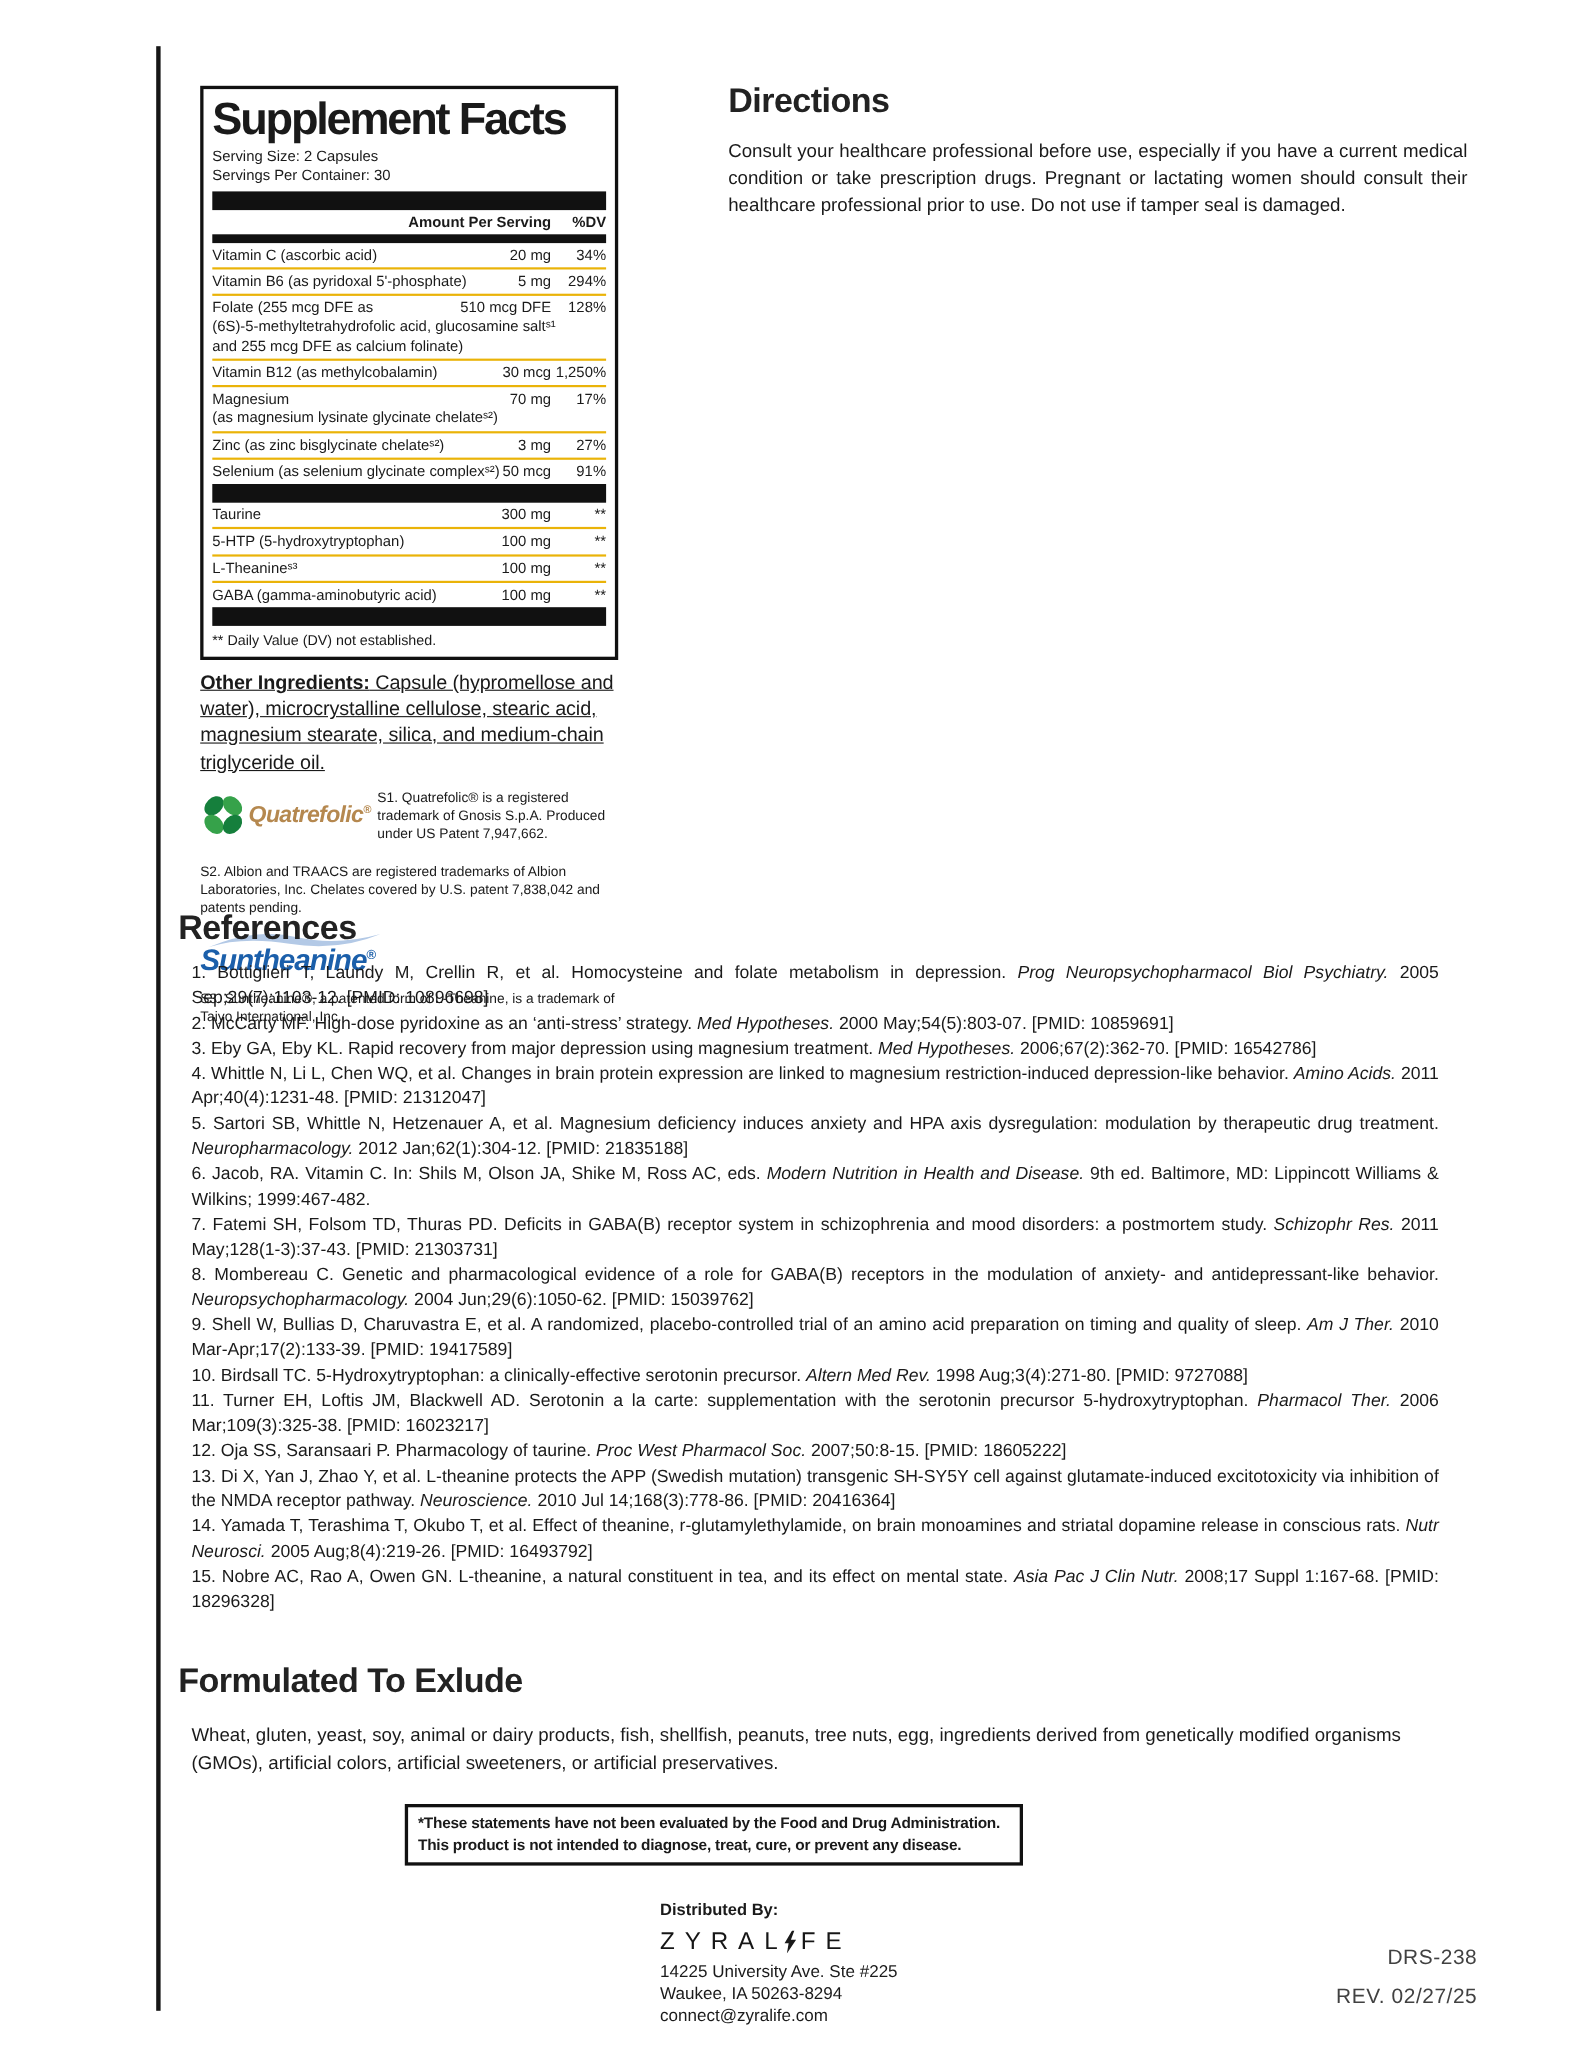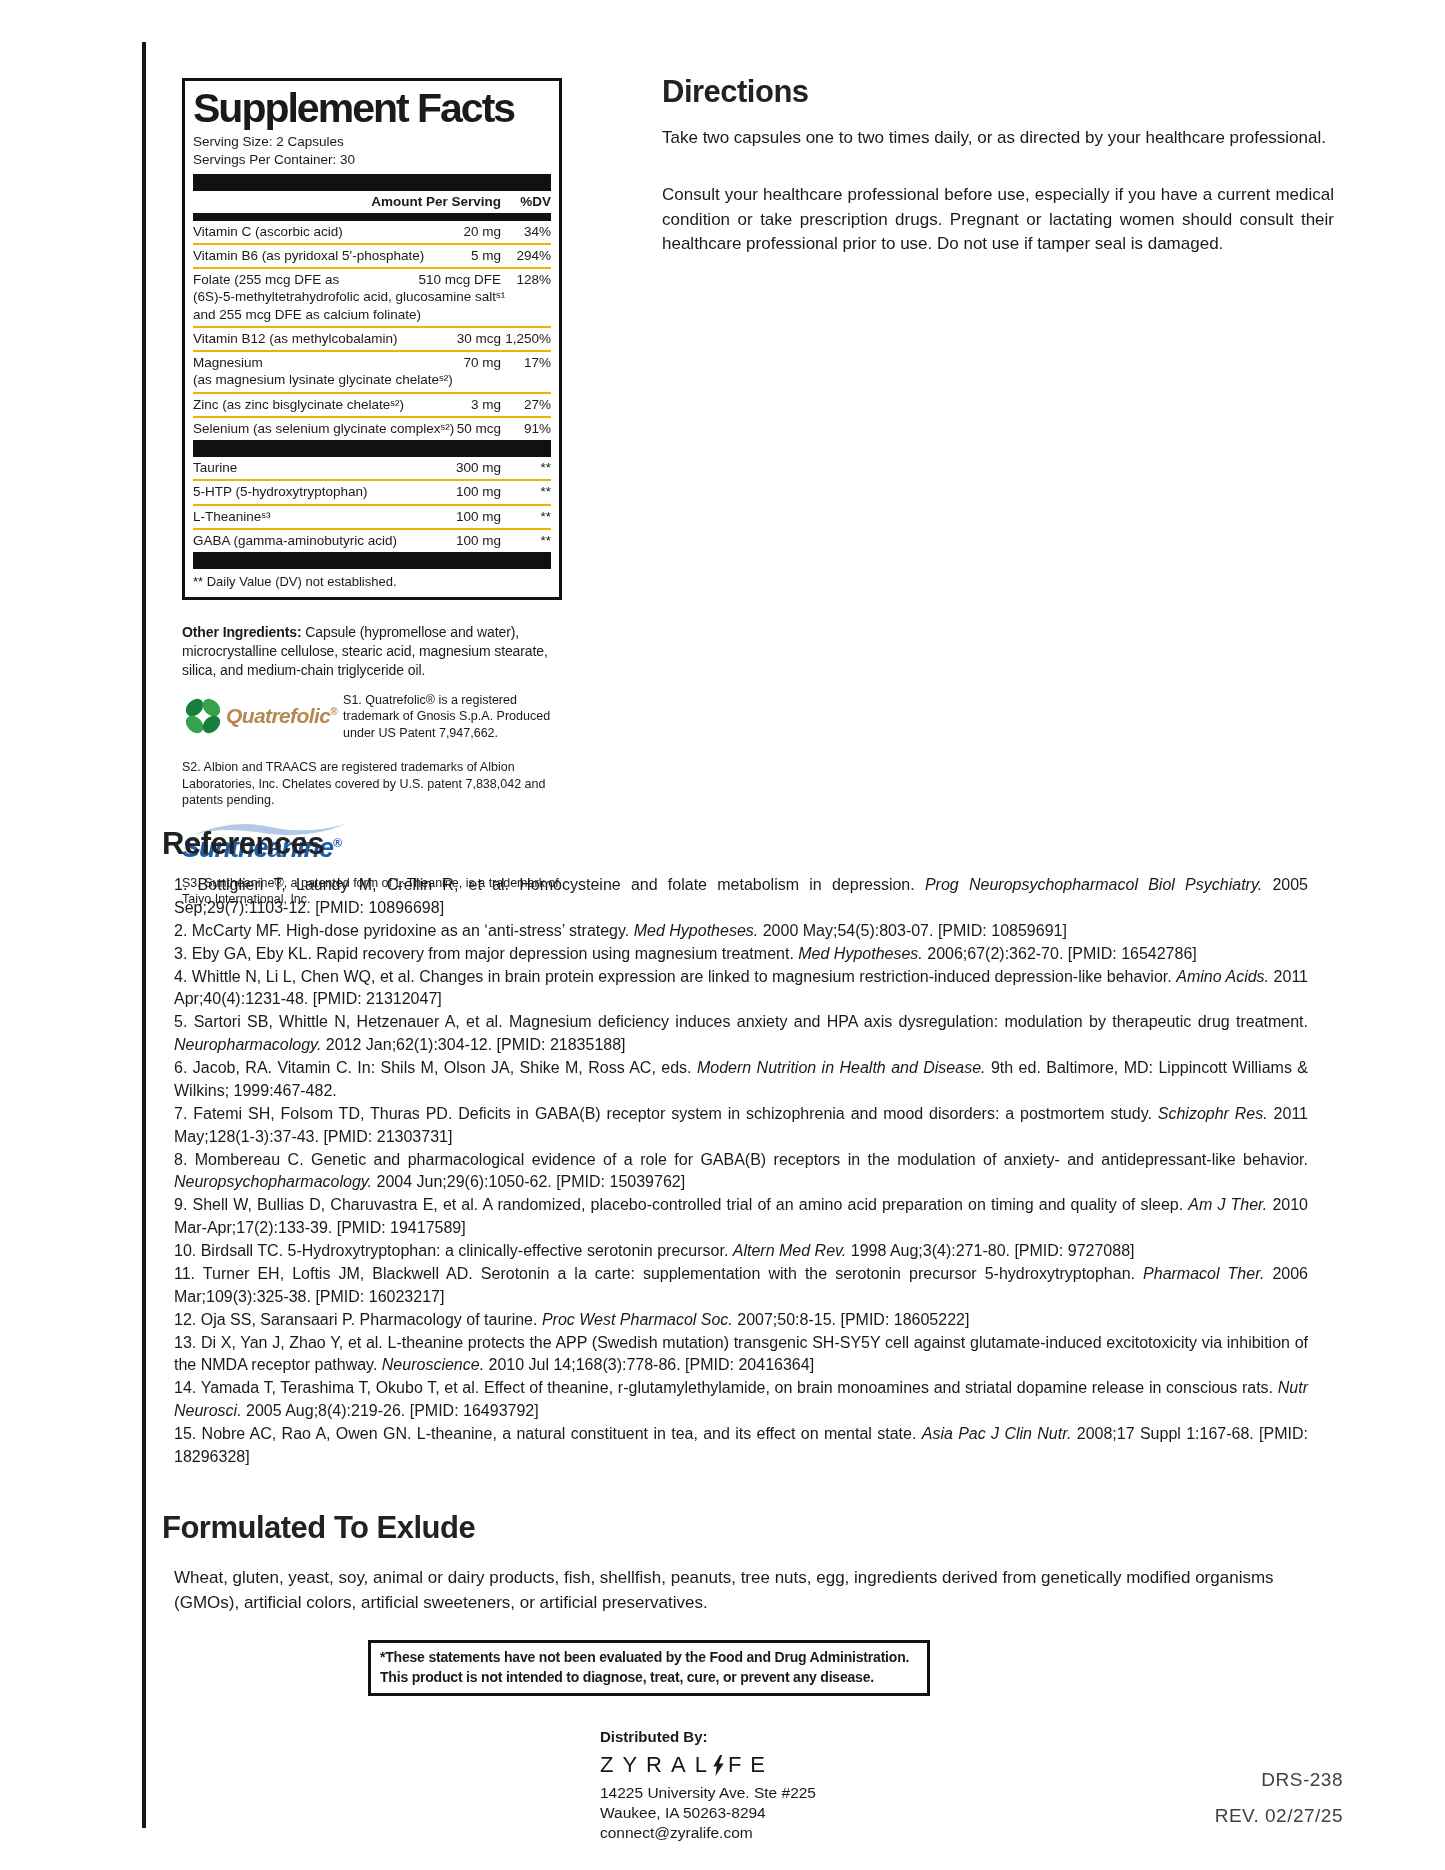--- a/index.html
+++ b/index.html
@@ -22,21 +22,21 @@
   .bar-mid{height:17px;}
   .sf-colhead{position:relative;height:19px;font-size:13.5px;font-weight:bold;margin-top:3px;}
   .sf-colhead .amt{position:absolute;right:50px;}
   .sf-colhead .dv{position:absolute;right:0;}
   .sf-row{position:relative;padding:2px 0 3px 0;font-size:13.5px;line-height:1.28;}
   .sf-group .sf-row + .sf-row{border-top:2px solid #eab308;}
   .sf-amt{position:absolute;top:2px;right:50px;white-space:nowrap;}
   .sf-dv{position:absolute;top:2px;right:0;width:48px;text-align:right;white-space:nowrap;}
   .sf-foot{font-size:13px;padding-top:5px;}
 
-  .oi{font-size:14px;line-height:1.34;margin-top:23px;letter-spacing:-0.1px;}
+  .oi{font-size:18px;line-height:1.34;margin-top:8px;letter-spacing:-0.1px;text-decoration:underline;}
   .oi b{font-weight:bold;}
 
   .s1row{display:flex;align-items:center;margin-top:12px;gap:6px;}
   .qlogo{display:flex;align-items:center;flex:0 0 auto;font-style:italic;}
   .qword{font-weight:bold;font-size:21px;color:#b5884f;letter-spacing:-0.6px;margin-left:2px;}
   .qreg{font-size:10px;vertical-align:super;color:#b5884f;}
   .tm-note{font-size:12.5px;line-height:1.32;}
   .s1text{width:238px;}
   .s2{margin-top:18px;}
   .sunth{margin-top:16px;position:relative;width:200px;height:40px;}
@@ -141,21 +141,20 @@
         <path d="M2,15 Q45,-3 82,6 Q118,14 158,3 Q120,19 75,12 Q32,5 2,15 Z" fill="#b3c9e6"></path>
       </svg>
       <span class="sunth-text"><span>Suntheanine</span><span class="sreg">®</span></span>
     </div>
 
     <div class="tm-note s3">S3. Suntheanine®, a patented form of L-Theanine, is a trademark of Taiyo International, Inc.</div>
   </div>
 
   <div class="directions">
     <div class="h-big">Directions</div>
-    <p class="dir-p">Take two capsules one to two times daily, or as directed by your healthcare professional.</p>
     <p class="dir-p">Consult your healthcare professional before use, especially if you have a current medical condition or take prescription drugs. Pregnant or lactating women should consult their healthcare professional prior to use. Do not use if tamper seal is damaged.</p>
   </div>
 
   <div class="refs">
     <div class="h-big">References</div>
     <div class="refs-list" id="refs-list">
         <p class="ref"><span>1. Bottiglieri T, Laundy M, Crellin R, et al. Homocysteine and folate metabolism in depression. </span><i>Prog Neuropsychopharmacol Biol Psychiatry.</i><span> 2005 Sep;29(7):1103-12. [PMID: 10896698]</span></p>
         <p class="ref"><span>2. McCarty MF. High-dose pyridoxine as an ‘anti-stress’ strategy. </span><i>Med Hypotheses.</i><span> 2000 May;54(5):803-07. [PMID: 10859691]</span></p>
         <p class="ref"><span>3. Eby GA, Eby KL. Rapid recovery from major depression using magnesium treatment. </span><i>Med Hypotheses.</i><span> 2006;67(2):362-70. [PMID: 16542786]</span></p>
         <p class="ref"><span>4. Whittle N, Li L, Chen WQ, et al. Changes in brain protein expression are linked to magnesium restriction-induced depression-like behavior. </span><i>Amino Acids.</i><span> 2011 Apr;40(4):1231-48. [PMID: 21312047]</span></p>

